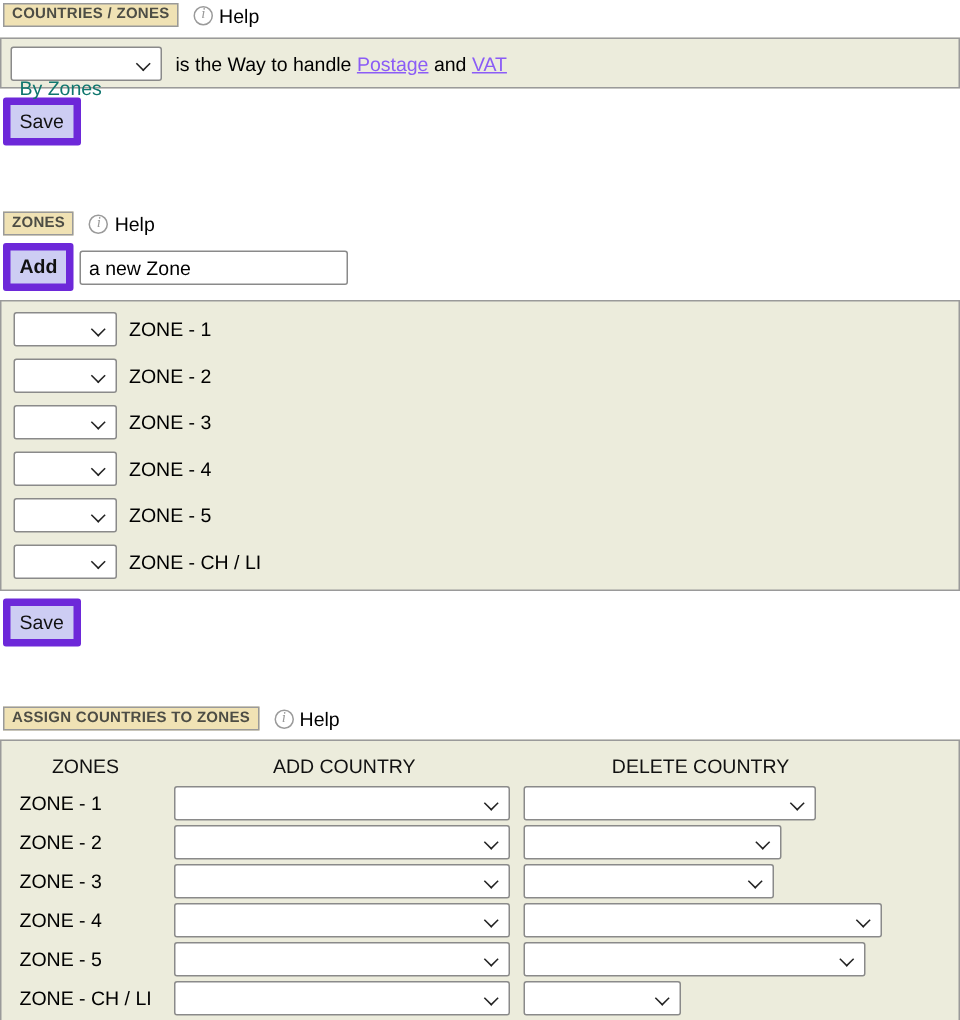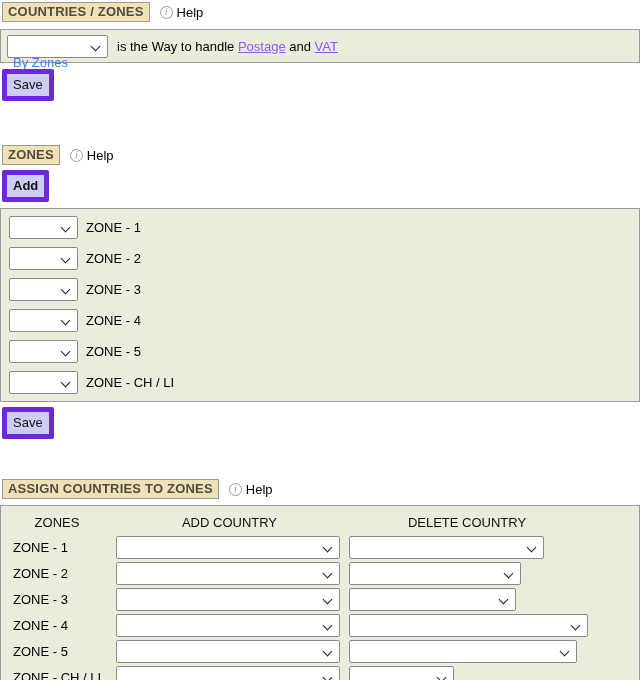--- a/index.html
+++ b/index.html
@@ -7,21 +7,21 @@
   body {
     font-family:"Liberation Sans","DejaVu Sans",sans-serif;
     font-size:13px; color:#000;
   }
 
   
   .section-head { display:flex; align-items:center; margin-left:2px; }
   .head-box {
     display:inline-block; background:#f0e2b4; border:1px solid #9a9a9a;
     padding:1px 5px 2px 5px; font-weight:bold; color:#4d4d45;
-    font-size:13px; letter-spacing:0.2px;
+    font-size:10px; letter-spacing:0.2px;
   }
   .help { display:inline-flex; align-items:center; margin-left:10px; color:#9a9a9a; cursor:pointer; }
   .help-circle {
     display:inline-flex; align-items:center; justify-content:center;
     width:13px; height:13px; border:1.3px solid #9a9a9a; border-radius:50%;
     font-family:"Liberation Serif","DejaVu Serif",serif;
     font-style:italic; font-size:10px; line-height:1; color:#9a9a9a;
     margin-right:4px;
   }
   .help-text { font-size:13px; color:#000000; }
@@ -30,21 +30,21 @@
   .beige { background:#ececdc; border:1px solid #9a9a9a; width:640px; }
   .config-bar { margin-top:7px; height:34px; display:flex; align-items:center; padding:0 6px; }
 
   
   .select {
     position:relative; height:23px; background:#ffffff;
     border:1px solid #8a8a8a; border-radius:2px;
     display:inline-flex; align-items:center; padding:0 20px 0 5px;
     cursor:pointer; vertical-align:middle;
   }
-  .select .val { font-size:13px; color:#3b82f6; white-space:nowrap; overflow:hidden;margin-top:32px; }
+  .select .val { font-size:13px; color:#0f766e; white-space:nowrap; overflow:hidden;margin-top:32px; }
   .chev {
     position:absolute; right:8px; top:7px; width:7px; height:7px;
     border-right:1.6px solid #222; border-bottom:1.6px solid #222;
     transform:rotate(45deg);
   }
 
   
   .btn {
     display:inline-block; margin-left:2px; background:#cdcdf3;
     border:5px solid #6d28d9; border-radius:2px; color:#111;
@@ -125,20 +125,21 @@
 <div class="section-head s2-head">
   <span class="head-box">ZONES</span>
   <span class="help">
     <span class="help-circle">i</span>
     <span class="help-text">Help</span>
   </span>
 </div>
 
 <div class="add-row">
   <button class="btn add-btn">Add</button>
+  <input class="new-zone-input" type="text" value="a new Zone" style="">
 </div>
 
 <div class="beige zones-panel">
   <div class="zone-row">
     <span class="select zone-select">
         <span class="val"></span>
         <span class="chev"></span>
       </span>
     <span class="zone-label">ZONE - 1</span>
   </div>

